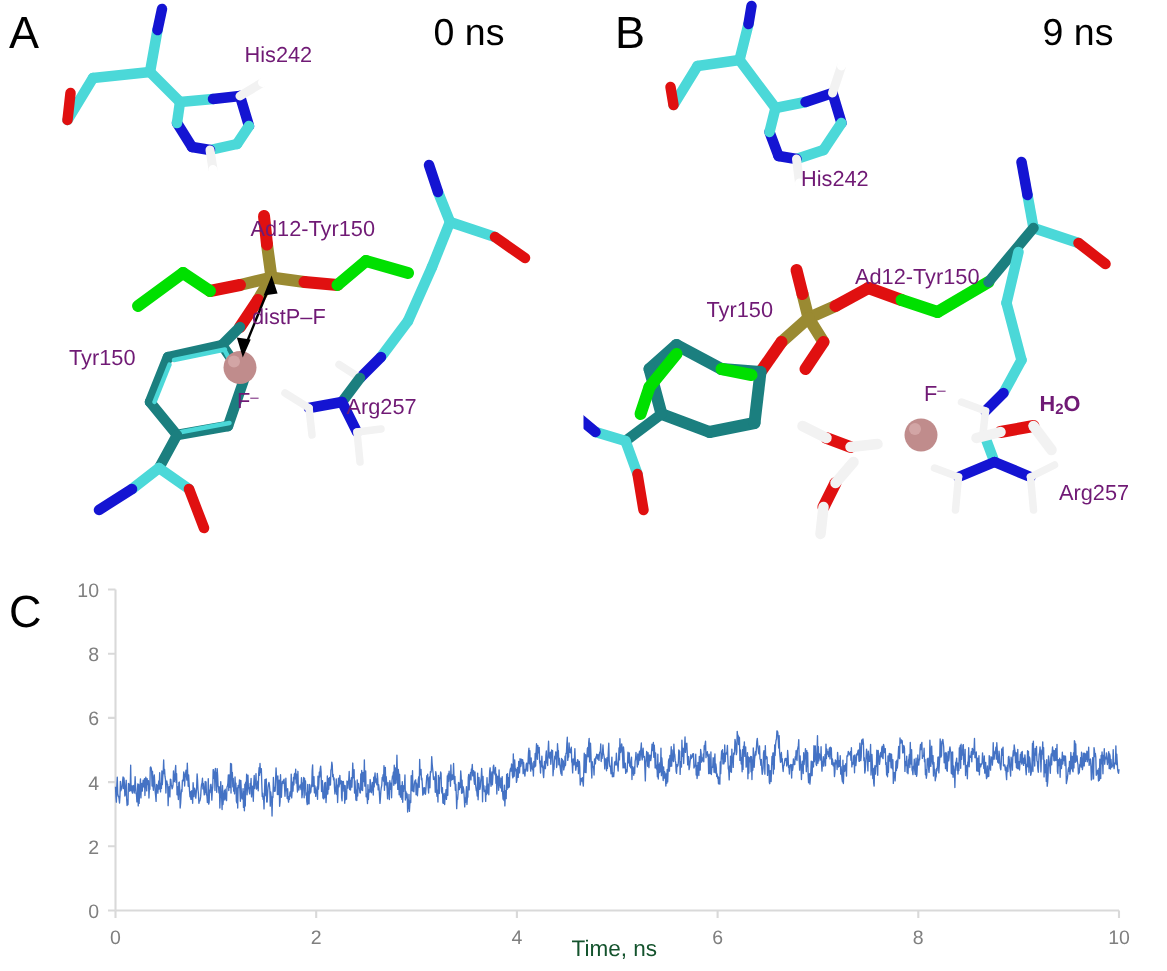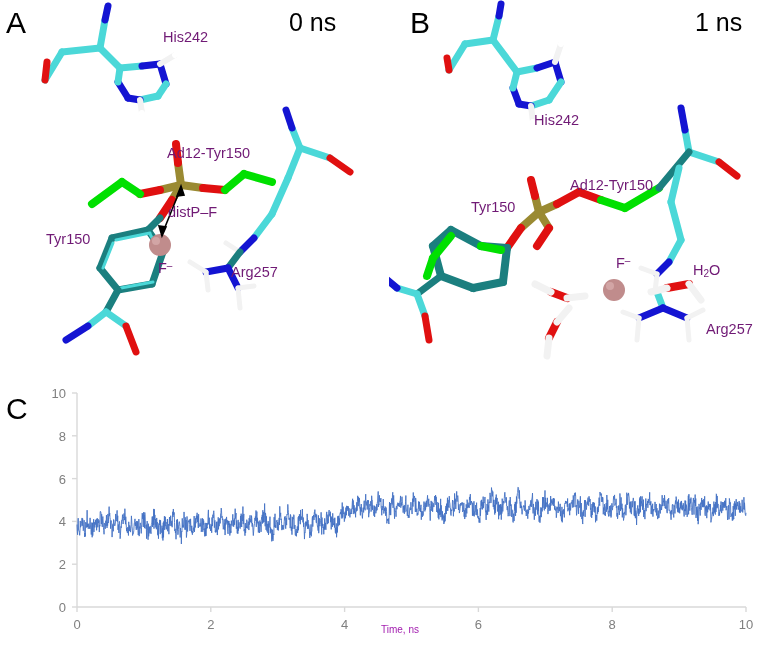--- a/index.html
+++ b/index.html
@@ -31,21 +31,21 @@
   }
   .mol-label sub{font-size:10px;vertical-align:-2px;}
   .mol-label sup{font-size:10px;vertical-align:4px;}
 
   .mol-svg{position:absolute;left:0;top:0;}
 
   
   #panel-c{position:absolute;left:0;top:380px;width:778px;height:267px;}
   #chart-letter{position:absolute;left:6px;top:14px;font-size:30px;line-height:30px;}
   .axis-label{
-    position:absolute;font-size:10px;color:#a21caf;
+    position:absolute;font-size:15px;color:#14532d;
     font-family:"Liberation Sans", sans-serif;
   }
 </style>
 </head>
 <body>
 
 <div class="figure">
 
   <div class="panel" id="panel-a">
     <span class="panel-letter" style="left:6px;top:8px;">A</span>
@@ -153,21 +153,21 @@
     <span class="mol-label" style="left:163px;top:30px;">His242</span>
     <span class="mol-label" style="left:167px;top:146px;">Ad12-Tyr150</span>
     <span class="mol-label" style="left:168px;top:205px;">distP–F</span>
     <span class="mol-label" style="left:46px;top:232px;">Tyr150</span>
     <span class="mol-label" style="left:158px;top:258px;"><span>F</span><sup>–</sup></span>
     <span class="mol-label" style="left:231px;top:265px;">Arg257</span>
   </div>
 
   <div class="panel" id="panel-b">
     <span class="panel-letter" style="left:21px;top:8px;">B</span>
-    <span class="time-label" style="left:306px;top:10px;">1 ns</span>
+    <span class="time-label" style="left:306px;top:10px;">9 ns</span>
 
     <svg class="mol-svg" width="389" height="380" viewBox="0 0 389 380">
 
       <g stroke-linecap="round" fill="none">
         <line x1="60" y1="70" x2="76" y2="44" stroke="#4bd8d8" stroke-width="7"></line>
         <line x1="60" y1="70" x2="58" y2="58" stroke="#e01010" stroke-width="7"></line>
         <line x1="76" y1="44" x2="104" y2="40" stroke="#4bd8d8" stroke-width="7"></line>
         <line x1="104" y1="40" x2="110" y2="16" stroke="#4bd8d8" stroke-width="7"></line>
         <line x1="110" y1="16" x2="112" y2="4" stroke="#1414d2" stroke-width="7"></line>
         <line x1="104" y1="40" x2="128" y2="72" stroke="#4bd8d8" stroke-width="7"></line>
@@ -257,21 +257,21 @@
       </g>
 
       <circle cx="225" cy="290" r="11" fill="#c08c8c"></circle>
       <circle cx="221" cy="286" r="4" fill="#d8aeae" opacity="0.75"></circle>
     </svg>
 
     <span class="mol-label" style="left:145px;top:113px;">His242</span>
     <span class="mol-label" style="left:181px;top:178px;">Ad12-Tyr150</span>
     <span class="mol-label" style="left:82px;top:200px;">Tyr150</span>
     <span class="mol-label" style="left:227px;top:253px;"><span>F</span><sup>–</sup></span>
-    <span class="mol-label" style="left:304px;top:263px;"><span>H</span><sub>2</sub><span>O</span></span>
+    <span class="mol-label" style="left:304px;top:263px;font-weight:bold;"><span>H</span><sub>2</sub><span>O</span></span>
     <span class="mol-label" style="left:317px;top:322px;">Arg257</span>
   </div>
 
   <div id="panel-c">
     <span class="panel-letter" id="chart-letter">C</span>
 
     <svg id="chart-svg" width="778" height="267" viewBox="0 0 778 267">
         <line x1="77" y1="13" x2="77" y2="227" stroke="#d9d9d9" stroke-width="1.4"></line>
         <line x1="77" y1="227" x2="746" y2="227" stroke="#d9d9d9" stroke-width="1.4"></line>
         <line x1="72" y1="227" x2="77" y2="227" stroke="#d9d9d9" stroke-width="1.4"></line>

